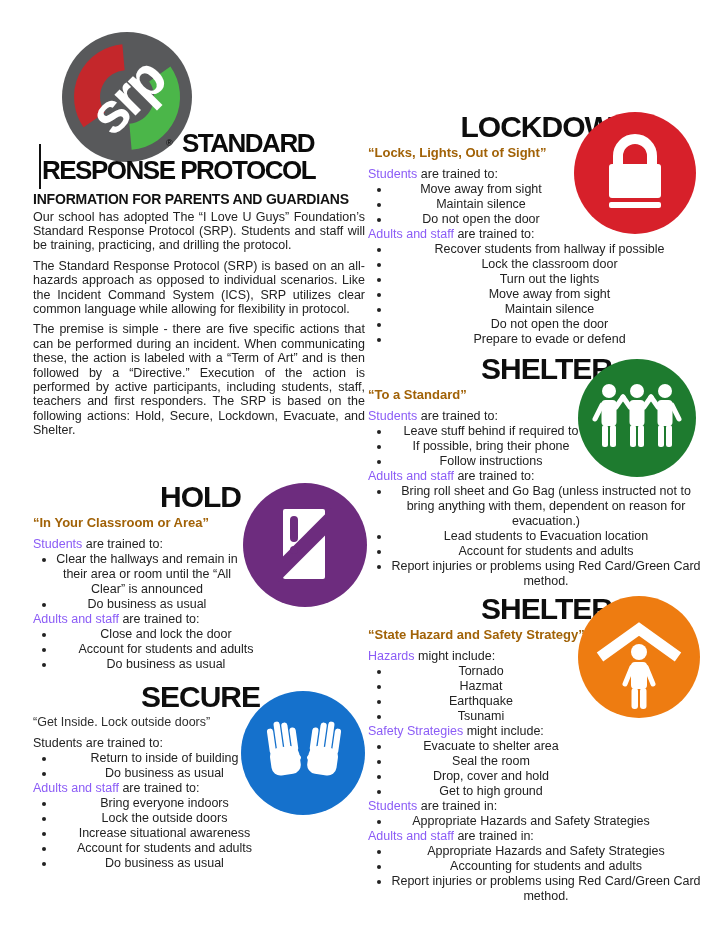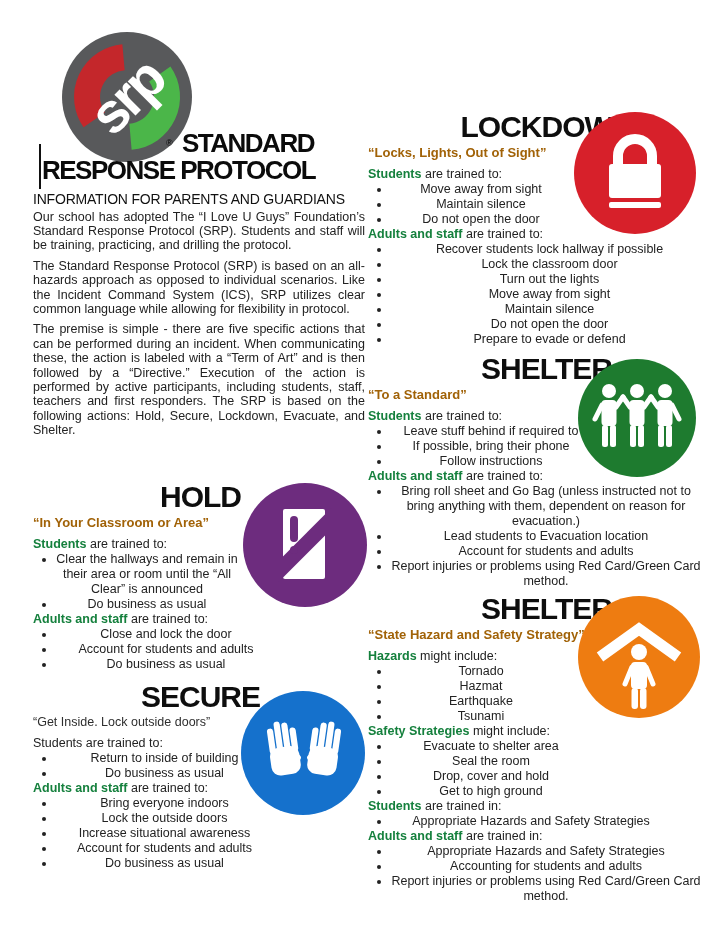--- a/index.html
+++ b/index.html
@@ -5,30 +5,30 @@
   html,body{margin:0;padding:0;background:#ffffff;}
   .page{position:relative;width:727px;height:939px;background:#fff;overflow:hidden;
         font-family:"Liberation Sans",sans-serif;color:#1c1c1c;}
   .abs{position:absolute;}
   
   .title-line{position:absolute;font-weight:bold;font-size:26px;letter-spacing:-1.5px;color:#0b0b0b;line-height:1;white-space:nowrap;}
   .reg{position:absolute;font-size:9px;color:#0b0b0b;}
   .vrule{position:absolute;width:2px;background:#111;}
   
   .intro{position:absolute;left:33px;top:192px;width:332px;}
-  .intro-h{font-size:14px;font-weight:normal;line-height:14.5px;letter-spacing:-0.2px;margin:0 0 3px;color:#111;}
+  .intro-h{font-size:14px;font-weight:bold;line-height:14.5px;letter-spacing:-0.2px;margin:0 0 3px;color:#111;}
   .intro-p{font-size:12.5px;line-height:14.4px;text-align:justify;margin:0 0 6px;color:#222;}
   .intro-p.last{margin-top:4px;}
   
   .proto{position:absolute;}
   .sec-title{font-size:30px;font-weight:bold;letter-spacing:-1px;line-height:1;margin:0;color:#0e0e0e;white-space:nowrap;text-align:center;}
   .sec-sub{font-size:13px;font-weight:bold;margin:3px 0 7px;color:#a16207;white-space:nowrap;}
   .sec-sub.regular{font-weight:normal;font-size:12.5px;color:#2e2e2e;}
   .lead{font-size:12.5px;line-height:15px;color:#222;}
-  .lead strong{font-weight:bold;color:#15803d;}
+  .lead strong{font-weight:normal;color:#8b5cf6;}
   ul.blist{margin:0;padding:0 0 0 23px;list-style:disc;text-align:center;}
   ul.blist li{font-size:12.5px;line-height:15px;color:#222;}
   .icon{position:absolute;}
 </style>
 </head>
 <body>
 
 <div class="page">
 
   <svg class="abs" style="left:62px;top:32px" width="130" height="130" viewBox="0 0 130 130">
@@ -111,21 +111,21 @@
     <h2 class="sec-title">LOCKDOWN</h2>
     <div class="sec-sub">“Locks, Lights, Out of Sight”</div>
     <div class="lead"><strong>Students</strong><span> are trained to:</span></div>
     <ul class="blist" style="width:180px">
       <li>Move away from sight</li>
       <li>Maintain silence</li>
       <li>Do not open the door</li>
     </ul>
     <div class="lead"><strong>Adults and staff</strong><span> are trained to:</span></div>
     <ul class="blist" style="width:317px">
-      <li>Recover students lock hallway if possible</li>
+      <li>Recover students from hallway if possible</li>
       <li>Lock the classroom door</li>
       <li>Turn out the lights</li>
       <li>Move away from sight</li>
       <li>Maintain silence</li>
       <li>Do not open the door</li>
       <li>Prepare to evade or defend</li>
     </ul>
   </section>
   <svg class="icon" style="left:574px;top:112px" width="122" height="122" viewBox="0 0 122 122">
     <circle cx="61" cy="61" r="61" fill="#D7202A"></circle>

